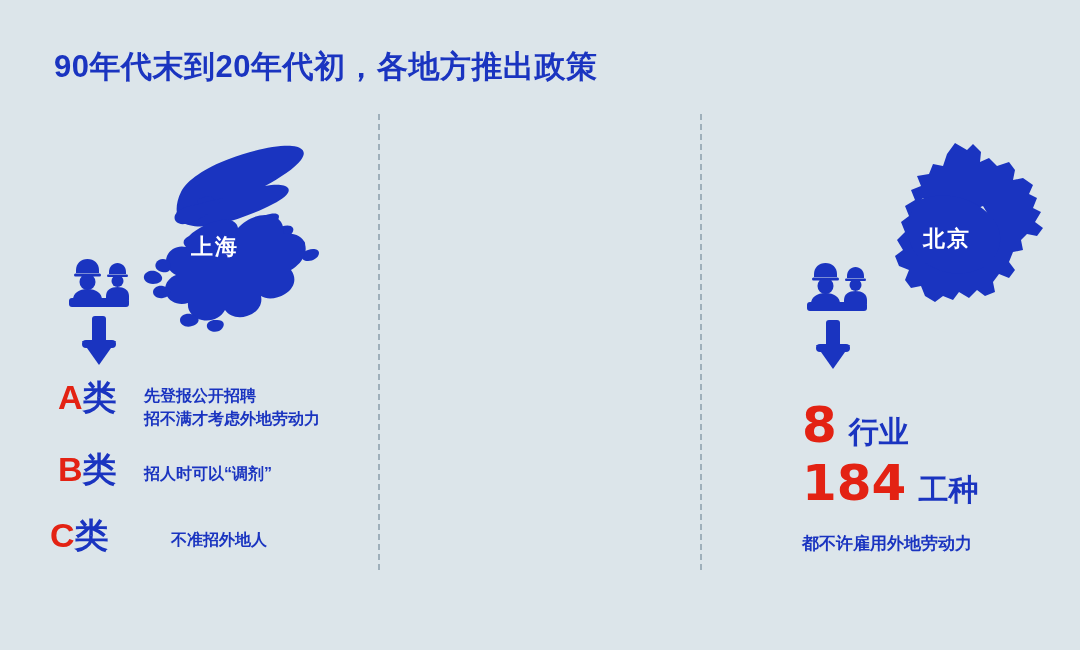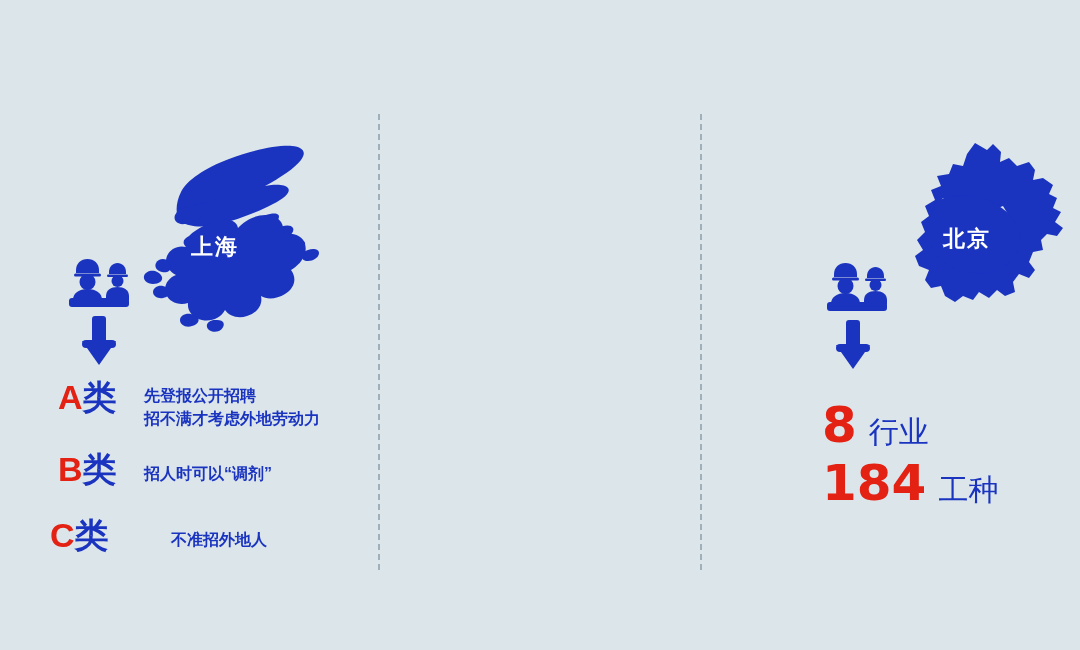--- a/index.html
+++ b/index.html
@@ -43,21 +43,21 @@
   .divider.d1 { left: 378px; }
   .divider.d2 { left: 700px; }
 
   
   .column {
     position: absolute;
     top: 0;
     height: 650px;
   }
   .col1 { left: 0px;   width: 378px; }
-  .col2 { left: 398px; width: 322px; }
+  .col2 { left: 378px; width: 322px; }
   .col3 { left: 700px; width: 380px; }
 
   
   .map-wrap {
     position: absolute;
   }
   .map-wrap svg { display: block; }
   .map-label {
     position: absolute;
     color: #ffffff;
@@ -111,37 +111,38 @@
   .stat-num {
     color: #e32213;
     font-size: 50px;
     font-weight: bold;
     line-height: 1;
     font-family: "DejaVu Sans", sans-serif;
   }
   .stat-unit {
     color: #1a34c0;
     font-size: 30px;
-    font-weight: normal;
+    font-weight: bold;
     margin-left: 12px;
     line-height: 1;
   }
   .col2-foot {
     position: absolute;
     color: #1a34c0;
     font-size: 17px;
     font-weight: bold;
     white-space: nowrap;
   }
 </style>
 </head>
 <body>
 
 <div id="canvas">
 
+  <div class="title">90年代末到20年代初，各地方推出政策</div>
 
   <div class="divider d1"></div>
   <div class="divider d2"></div>
 
   <div class="column col1">
 
     <div class="map-wrap" style="left:125px; top:132px;">
       <svg width="210" height="200" viewBox="0 0 210 200">
         <g fill="#1a34c0">
           <path d="M56 60 C62 48 80 36 104 27 C128 18 152 13 167 14 C178 15 182 20 176 28
@@ -279,20 +280,21 @@
     <div class="stat-line" style="left:424px; top:400px;">
       <span class="stat-num">8</span>
       <span class="stat-unit">行业</span>
     </div>
 
     <div class="stat-line" style="left:424px; top:458px;">
       <span class="stat-num">184</span>
       <span class="stat-unit">工种</span>
     </div>
 
+    <div class="col2-foot" style="left:424px; top:532px;">都不许雇用外地劳动力</div>
   </div>
 
   <div class="column col3">
 
     
 
     
 
     
 

